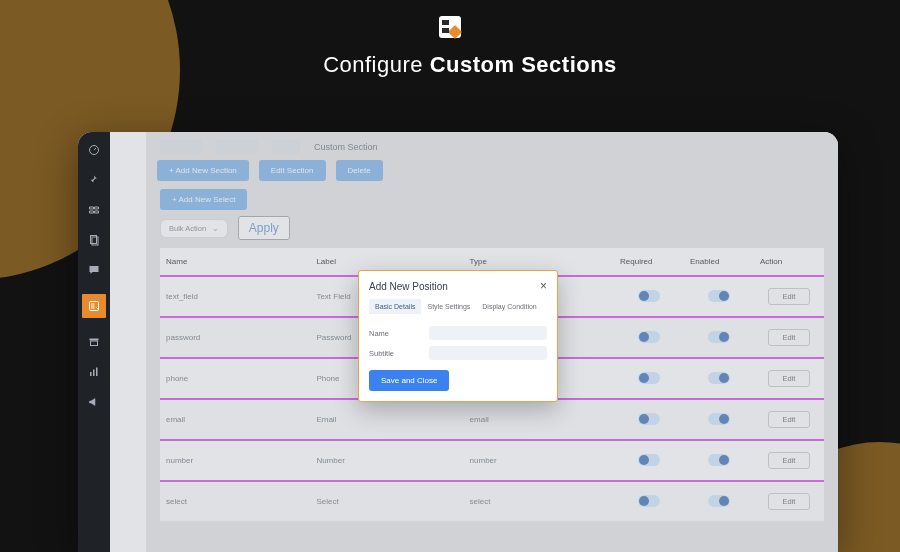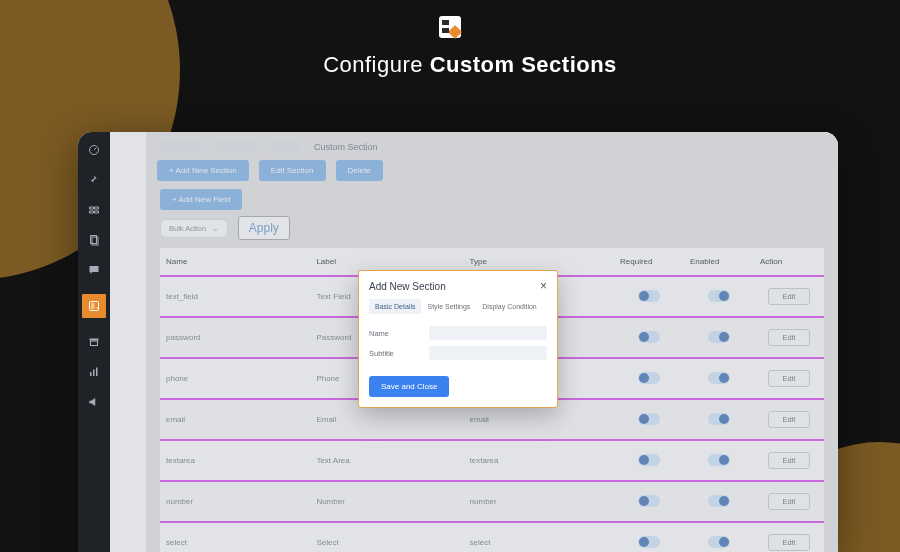--- a/index.html
+++ b/index.html
@@ -67,21 +67,21 @@
   .close-x { font-size:12px; color:#555; cursor:pointer; background:none; border:none; }
   .tabs { display:flex; gap:0; padding:0 10px; font-size:7px; }
   .tab { padding:4px 6px; color:#6e7177; cursor:pointer; }
   .tab.active { background:#eef1f5; color:#3e5f8b; }
   .form { padding:6px 10px 10px; }
   .form-row { display:flex; align-items:center; margin:6px 0; gap:6px; }
   .form-row label { width:54px; font-size:7.5px; color:#6d727c; }
   .form-row input, .form-row .select { flex:1; height:14px; background:#eef1f5; border:none; border-radius:3px; font-size:7px; padding:0 6px; position:relative; }
   .select { display:flex; align-items:center; color:#5f6b7a; }
   .select::after { content:"▾"; position:absolute; right:6px; font-size:7px; color:#7a828e; }
-  .save-btn { margin-top:10px; background:#3b82f0; color:#fff; border:none; font-size:8px; padding:6px 12px; border-radius:3px; cursor:pointer; }
+  .save-btn { margin-top:4px; background:#3b82f0; color:#fff; border:none; font-size:8px; padding:6px 12px; border-radius:3px; cursor:pointer; }
 </style>
 </head>
 <body>
 
 <div class="circle-left"></div>
 <div class="circle-right"></div>
 
 <div class="brand">
   <div class="brand-row">
     <div class="brand-icon">
@@ -156,21 +156,21 @@
       <div class="crumb-ghost" style="width:28px"></div>
       <span>Custom Section</span>
     </div>
 
     <div class="btn-row">
       <button class="btn-blue">+  Add New Section</button>
       <button class="btn-blue">Edit Section</button>
       <button class="btn-blue">Delete</button>
     </div>
     <div class="btn-row2">
-      <button class="btn-blue">+  Add New Field</button>
+      <button class="btn-blue">+  Add New Select</button>
     </div>
     <div class="btn-row2" style="padding-top:6px">
       <span class="bulk">Bulk Action</span>
       <button class="apply">Apply</button>
     </div>
 
     <table class="table">
       <thead>
         <tr>
           <th>Name</th>
@@ -208,28 +208,20 @@
           </tr>
           <tr>
             <td>email</td>
             <td>Email</td>
             <td>email</td>
             <td class="center"><span class="toggle"></span></td>
             <td class="center"><span class="toggle on"></span></td>
             <td class="center"><button class="edit-btn">Edit</button></td>
           </tr>
           <tr>
-            <td>textarea</td>
-            <td>Text Area</td>
-            <td>textarea</td>
-            <td class="center"><span class="toggle"></span></td>
-            <td class="center"><span class="toggle on"></span></td>
-            <td class="center"><button class="edit-btn">Edit</button></td>
-          </tr>
-          <tr>
             <td>number</td>
             <td>Number</td>
             <td>number</td>
             <td class="center"><span class="toggle"></span></td>
             <td class="center"><span class="toggle on"></span></td>
             <td class="center"><button class="edit-btn">Edit</button></td>
           </tr>
           <tr>
             <td>select</td>
             <td>Select</td>
@@ -240,21 +232,21 @@
           </tr>
         </tbody>
     </table>
   </div>
 
   <div class="screen-dim"></div>
 </div>
 
 <div class="modal">
   <div class="modal-head">
-    <h3>Add New Section</h3>
+    <h3>Add New Position</h3>
     <button class="close-x">×</button>
   </div>
   <div class="tabs">
     <div class="tab active">Basic Details</div>
     <div class="tab">Style Settings</div>
     <div class="tab">Display Condition</div>
   </div>
   <div class="form">
     <div class="form-row">
       <label>Name</label>

